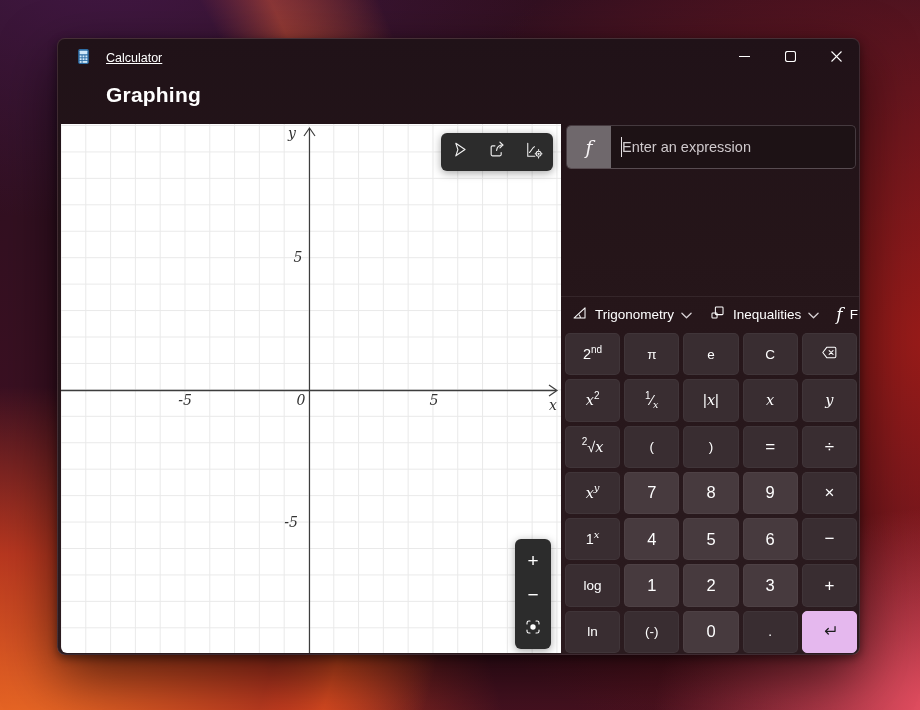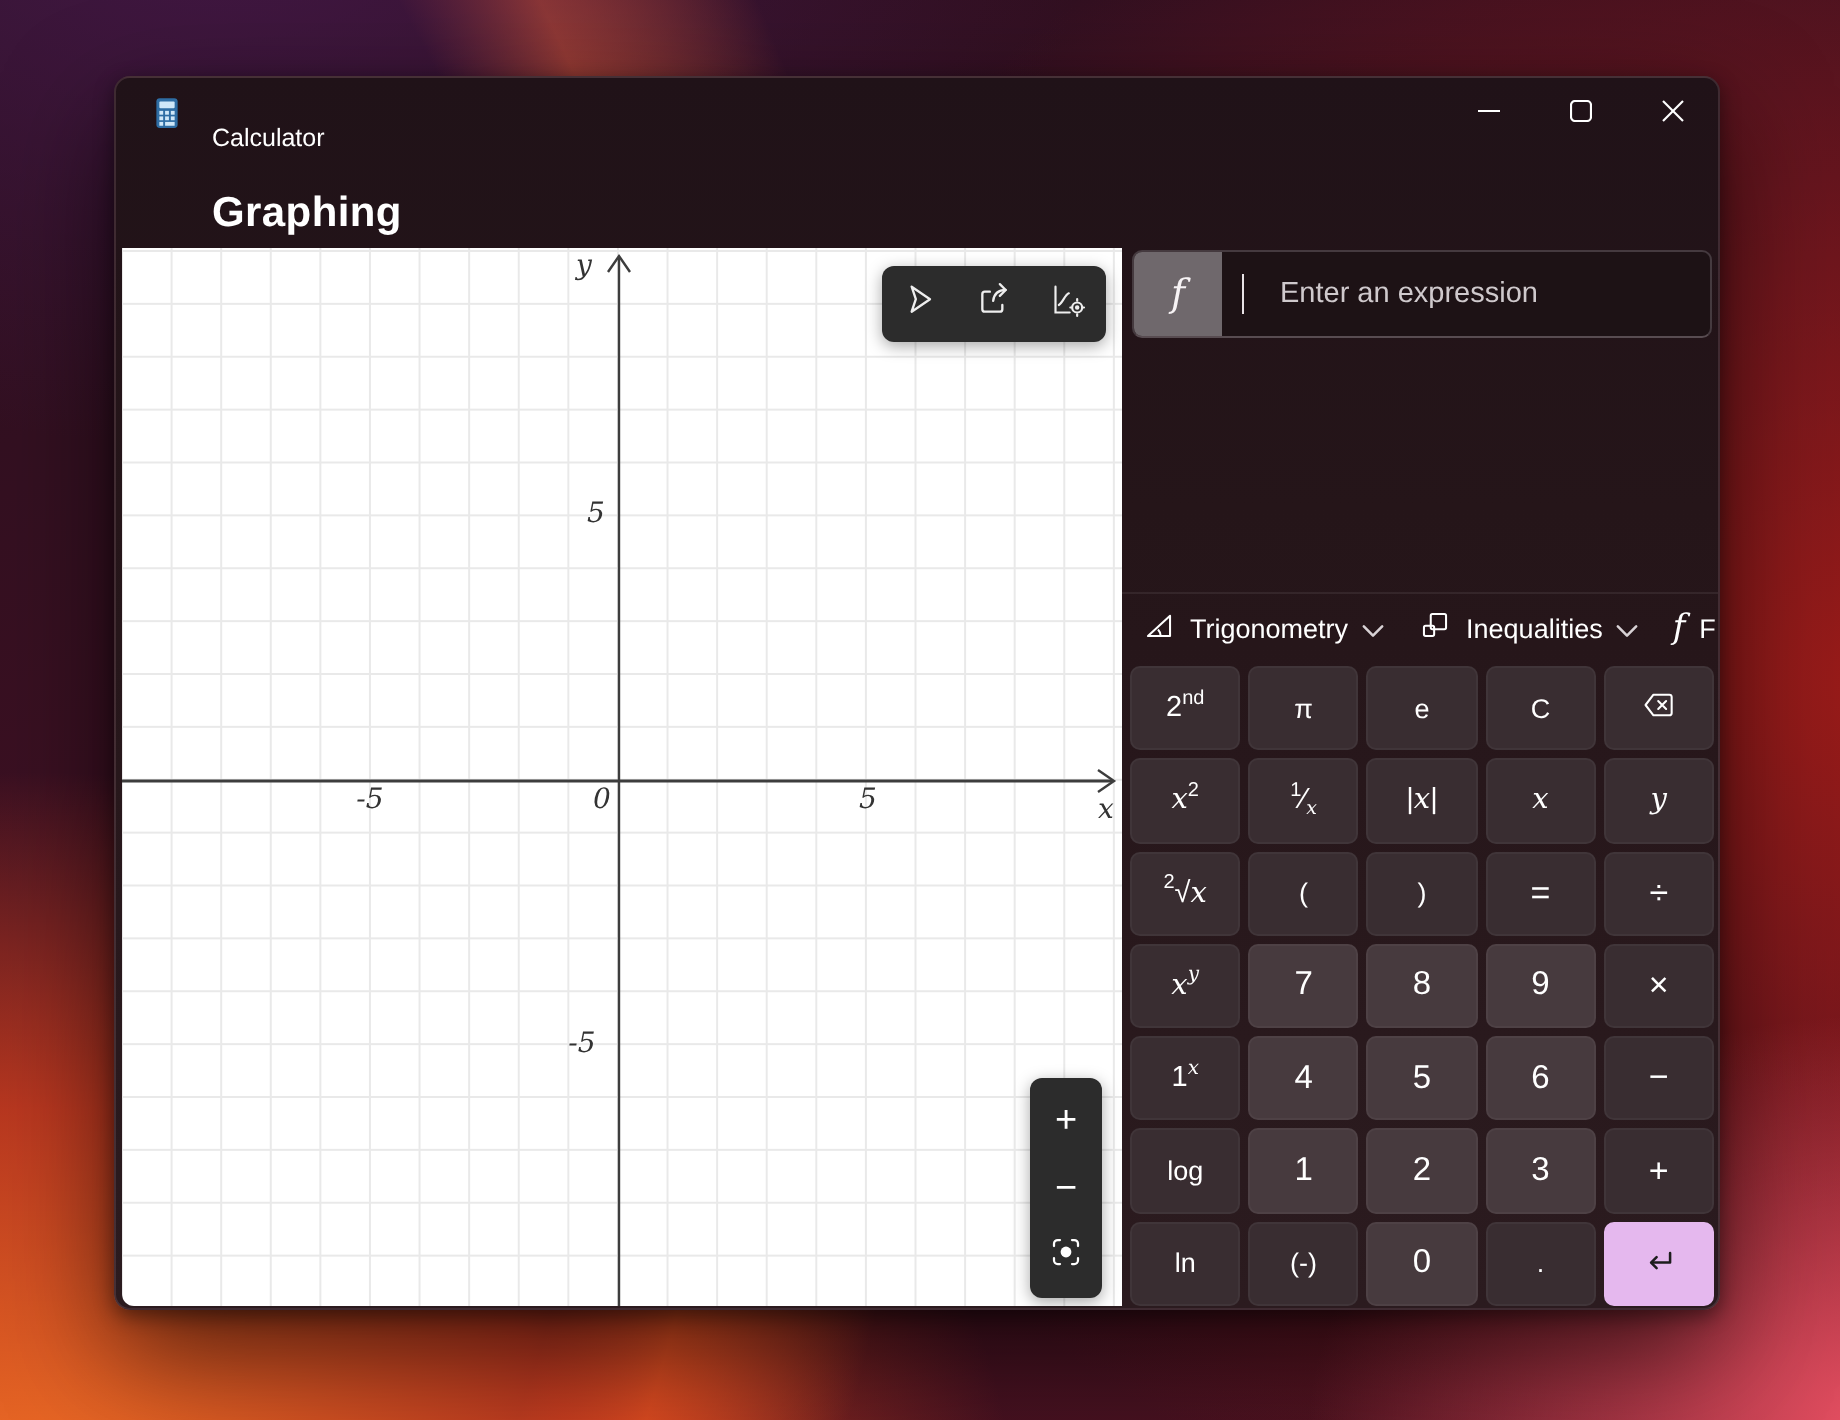--- a/index.html
+++ b/index.html
@@ -18,30 +18,30 @@
   .window{
     position:absolute;left:57px;top:38px;width:803px;height:617px;
     background:linear-gradient(180deg,#201218 0%,#251519 35%,#2b1b1f 100%);
     border-radius:8px;overflow:hidden;box-sizing:border-box;
     border:1px solid rgba(140,105,115,.28);
     box-shadow:0 22px 55px rgba(0,0,0,.6),0 3px 10px rgba(0,0,0,.45);
   }
   
   .titlebar{position:absolute;left:0;top:0;width:100%;height:36px;}
   .app-icon{position:absolute;left:17px;top:9px;width:17px;height:17px;}
-  .app-title{position:absolute;left:48px;top:12px;height:36px;display:flex;align-items:center;
-    color:#fff;font-size:12.5px;}
+  .app-title{position:absolute;left:48px;top:1px;height:36px;display:flex;align-items:center;
+    color:#fff;font-size:12.5px;text-decoration:underline;}
   .caption{position:absolute;top:0;height:36px;width:46px;display:grid;place-items:center;}
   .cap-min{right:92px}.cap-max{right:46px}.cap-close{right:0}
   
   .menu-btn{position:absolute;left:8px;top:80px;width:34px;height:32px;border-radius:4px;
     display:grid;place-items:center;}
   .hamburger{display:flex;flex-direction:column;gap:4px;}
   .hamburger i{display:block;width:17px;height:1.6px;background:#fff;border-radius:1px;}
-  .page-title{position:absolute;left:48px;top:56px;height:30px;margin:0;
+  .page-title{position:absolute;left:48px;top:44px;height:30px;margin:0;
     color:#fff;font-size:21px;font-weight:700;letter-spacing:.2px;}
   
   .graph{
     position:absolute;left:3px;top:85px;width:500px;height:529px;background:#fff;
     border-radius:0 0 0 6px;
     background-image:
       linear-gradient(to right,#e9e9e9 1px,transparent 1px),
       linear-gradient(to bottom,#e9e9e9 1px,transparent 1px);
     background-size:24.8px 100%,100% 26.45px;
     background-position:-0.5px 0,0 1px;
@@ -59,21 +59,21 @@
     box-shadow:0 2px 8px rgba(0,0,0,.35);}
   .zbtn{width:28px;height:24px;display:grid;place-items:center;color:#fff;font-size:19px;line-height:1;}
   
   .expr{position:absolute;left:508px;top:86px;width:290px;height:44px;box-sizing:border-box;
     background:#1d1215;border:1px solid #453a3f;border-bottom-color:#584c51;border-radius:5px;
     display:flex;align-items:center;}
   .fbox{width:44px;height:100%;background:#6f686c;border-radius:4px 0 0 4px;
     display:grid;place-items:center;color:#f7f3f5;
     font-family:"DejaVu Serif",serif;font-style:italic;font-size:19px;}
   .caret{width:1px;height:20px;background:#e8e2e5;margin-left:10px;}
-  .placeholder{color:#cfc9cc;font-size:14.5px;margin-left:18px;white-space:nowrap;}
+  .placeholder{color:#cfc9cc;font-size:14.5px;margin-left:0;white-space:nowrap;}
   .divider{position:absolute;left:503px;top:257px;width:300px;height:1px;
     background:rgba(255,255,255,.07);}
   .categories{position:absolute;left:505px;top:258px;width:298px;height:34px;
     display:flex;align-items:center;gap:17px;padding-left:8px;box-sizing:border-box;
     overflow:hidden;white-space:nowrap;}
   .cat{display:inline-flex;align-items:center;gap:7px;color:#fff;font-size:13.5px;flex:none;justify-content:space-between;}
   .cat .fital{font-family:"DejaVu Serif",serif;font-style:italic;font-size:17px;color:#fff;}
   
   .keypad{position:absolute;left:507px;top:294px;width:292px;height:320px;
     display:grid;grid-template-columns:repeat(5,1fr);grid-auto-rows:1fr;gap:4px;}

